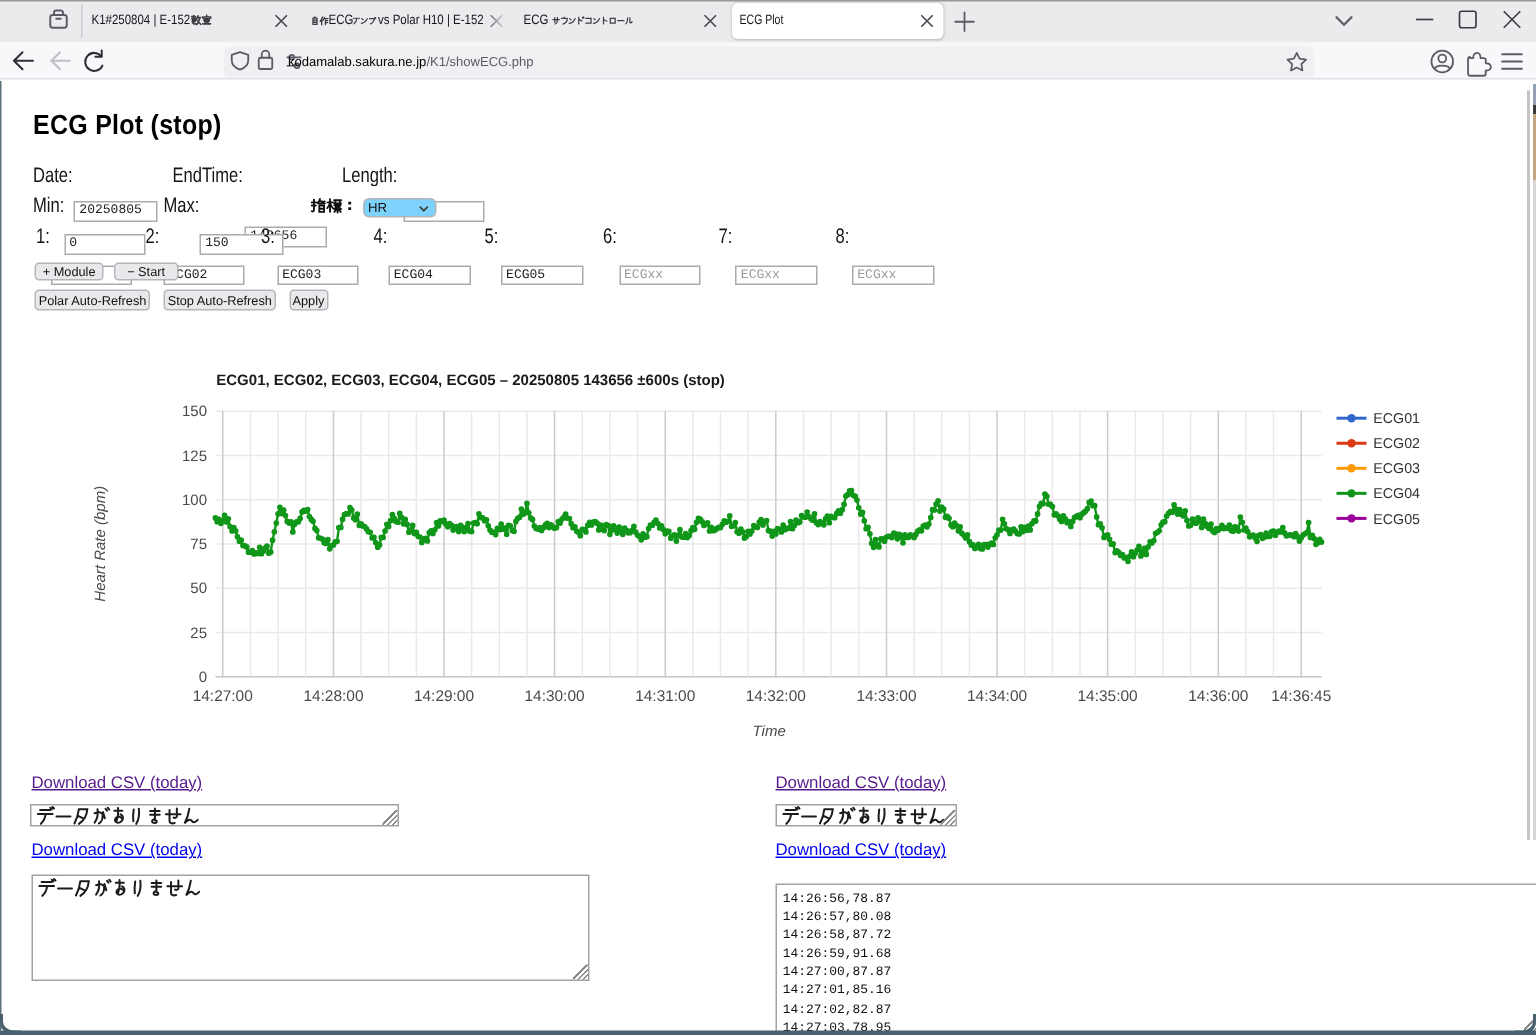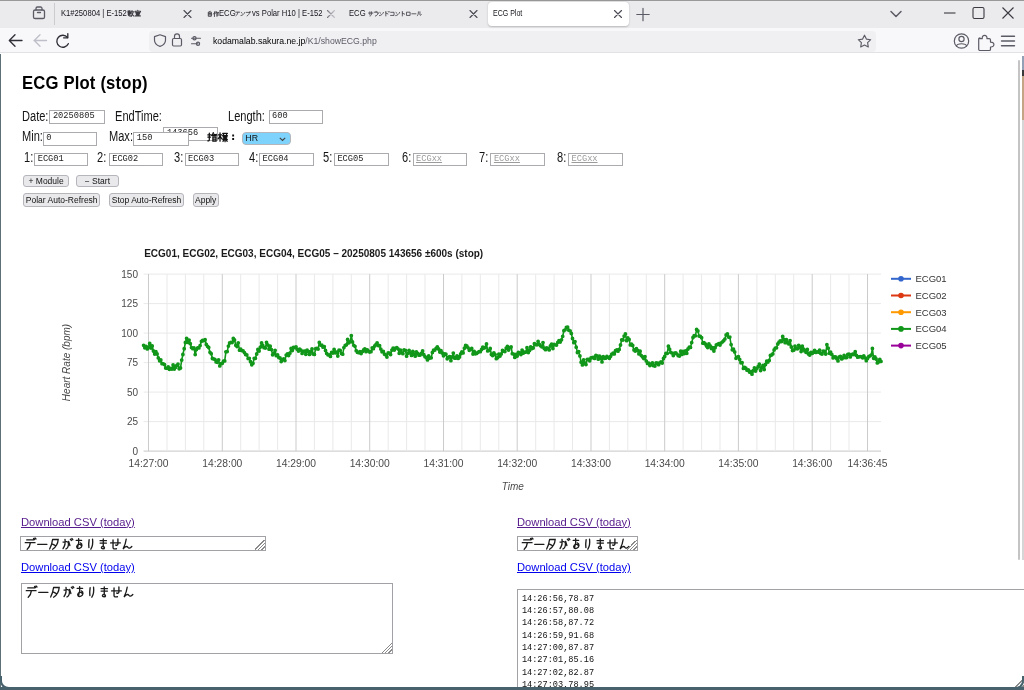--- a/index.html
+++ b/index.html
@@ -5,23 +5,23 @@
 body { font-family:"Liberation Sans", sans-serif; position:relative; }
 .abs { position:absolute; }
 .tstrip { left:0; top:0; width:1024px; height:28px; background:#ebebee; border-top:1px solid #999; }
 .navbar { left:0; top:28px; width:1024px; height:25px; background:#f8f8fa; border-bottom:1px solid #e2e2e6; }
 .atab { left:488px; top:2px; width:140.5px; height:23.5px; background:#fff; border-radius:4px; box-shadow:0 .5px 2px rgba(0,0,0,.22); }
 .tabt { position:absolute; top:8.2px; font-size:9px; color:#15141a; white-space:nowrap; transform:scaleX(.85); transform-origin:0 50%; }
 .urlbar { left:149px; top:30.5px; width:727px; height:21px; background:#f0f0f3; border-radius:4px; }
 .sep { top:3px; width:1px; height:22px; background:#cbcbd0; }
 h1 { font-size:18.5px; font-weight:bold; color:#000; transform:scaleX(.9); transform-origin:0 0; white-space:nowrap; letter-spacing:.2px; }
 .lb { position:absolute; font-size:14px; color:#141414; transform:scaleX(.79); transform-origin:0 0; white-space:nowrap; line-height:15px; }
-.in { position:absolute; border:1px solid #ababaf; background:#fff; font-family:"Liberation Mono",monospace; font-size:8.7px; color:#222; height:13.5px; line-height:11.5px; padding-left:2.5px; overflow:hidden; }
+.in { position:absolute; border:1px solid #ababaf; background:#fff; font-family:"Liberation Mono",monospace; font-size:8.7px; color:#222; height:13.5px; line-height:11.5px; padding-left:2.5px; overflow:hidden;margin-top:24px; }
 .in span { display:inline-block; }
-.ph span { color:#9b9b9b;text-decoration:underline; }
+.ph span { color:#9b9b9b; }
 .btn { position:absolute; background:#e9e9ec; border:1px solid #b5b5bc; border-radius:3px; font-size:8.5px; color:#111; text-align:center; }
 a.dl { position:absolute; font-size:11.2px; text-decoration:underline; white-space:nowrap; }
 .ta { position:absolute; border:1px solid #a2a2a6; background:#fff; }
 .rsz { position:absolute; right:0px; bottom:0px; width:10px; height:10px;
   background:linear-gradient(135deg, transparent 0 45%, #8a8a8a 45% 52%, transparent 52% 62%, #8a8a8a 62% 69%, transparent 69% 79%, #8a8a8a 79% 86%, transparent 86%); }
 .mono { font-family:"Liberation Mono",monospace; font-size:8.6px; color:#111; line-height:12.35px; white-space:pre; }
 </style></head>
 <body>
 <div class="abs tstrip"></div>
 <div class="abs navbar"></div>
@@ -104,21 +104,21 @@
         <path transform="translate(16.2,0) scale(0.0540)" d="M30,8 V92 M30,36 L68,54 M74,12 L82,22 M88,6 L96,16"></path>
         <path transform="translate(21.6,0) scale(0.0540)" d="M20,24 H82 V82 H18"></path>
         <path transform="translate(27.0,0) scale(0.0540)" d="M18,28 L34,40 M12,86 C45,82 72,60 86,26"></path>
         <path transform="translate(32.4,0) scale(0.0540)" d="M36,8 V92 M36,40 L78,58"></path>
         <path transform="translate(37.8,0) scale(0.0540)" d="M20,22 H80 V82 H20 Z"></path>
         <path transform="translate(43.2,0) scale(0.0540)" d="M12,52 H88"></path>
         <path transform="translate(48.6,0) scale(0.0540)" d="M34,16 C34,55 28,78 12,90 M62,14 V68 C62,84 74,86 90,64"></path>
       </g>
     </svg></div>
 <div class="tabt" style="left:493.2px;transform:scaleX(.78)">ECG Plot</div>
-<div class="abs" style="left:213px;top:35.3px;font-size:8.7px;line-height:12px"><span style="color:#000">kodamalab.sakura.ne.jp</span><span style="color:#5b5b66">/K1/showECG.php</span></div>
+<div class="abs" style="left:192px;top:35.3px;font-size:8.7px;line-height:12px"><span style="color:#000">kodamalab.sakura.ne.jp</span><span style="color:#5b5b66">/K1/showECG.php</span></div>
 
 <div class="abs" style="left:21.5px;top:72px">
     <h1>ECG Plot (stop)</h1>
   </div>
 
 <div class="lb" style="left:21.9px;top:108.6px">Date:</div>
 <div class="in" style="left:49.4px;top:110.3px;width:56.1px"><span>20250805</span></div>
 <div class="lb" style="left:114.8px;top:108.6px">EndTime:</div>
 <div class="in" style="left:163.4px;top:127px;width:54.5px"><span>143656</span></div>
 <div class="lb" style="left:227.6px;top:108.6px">Length:</div>

